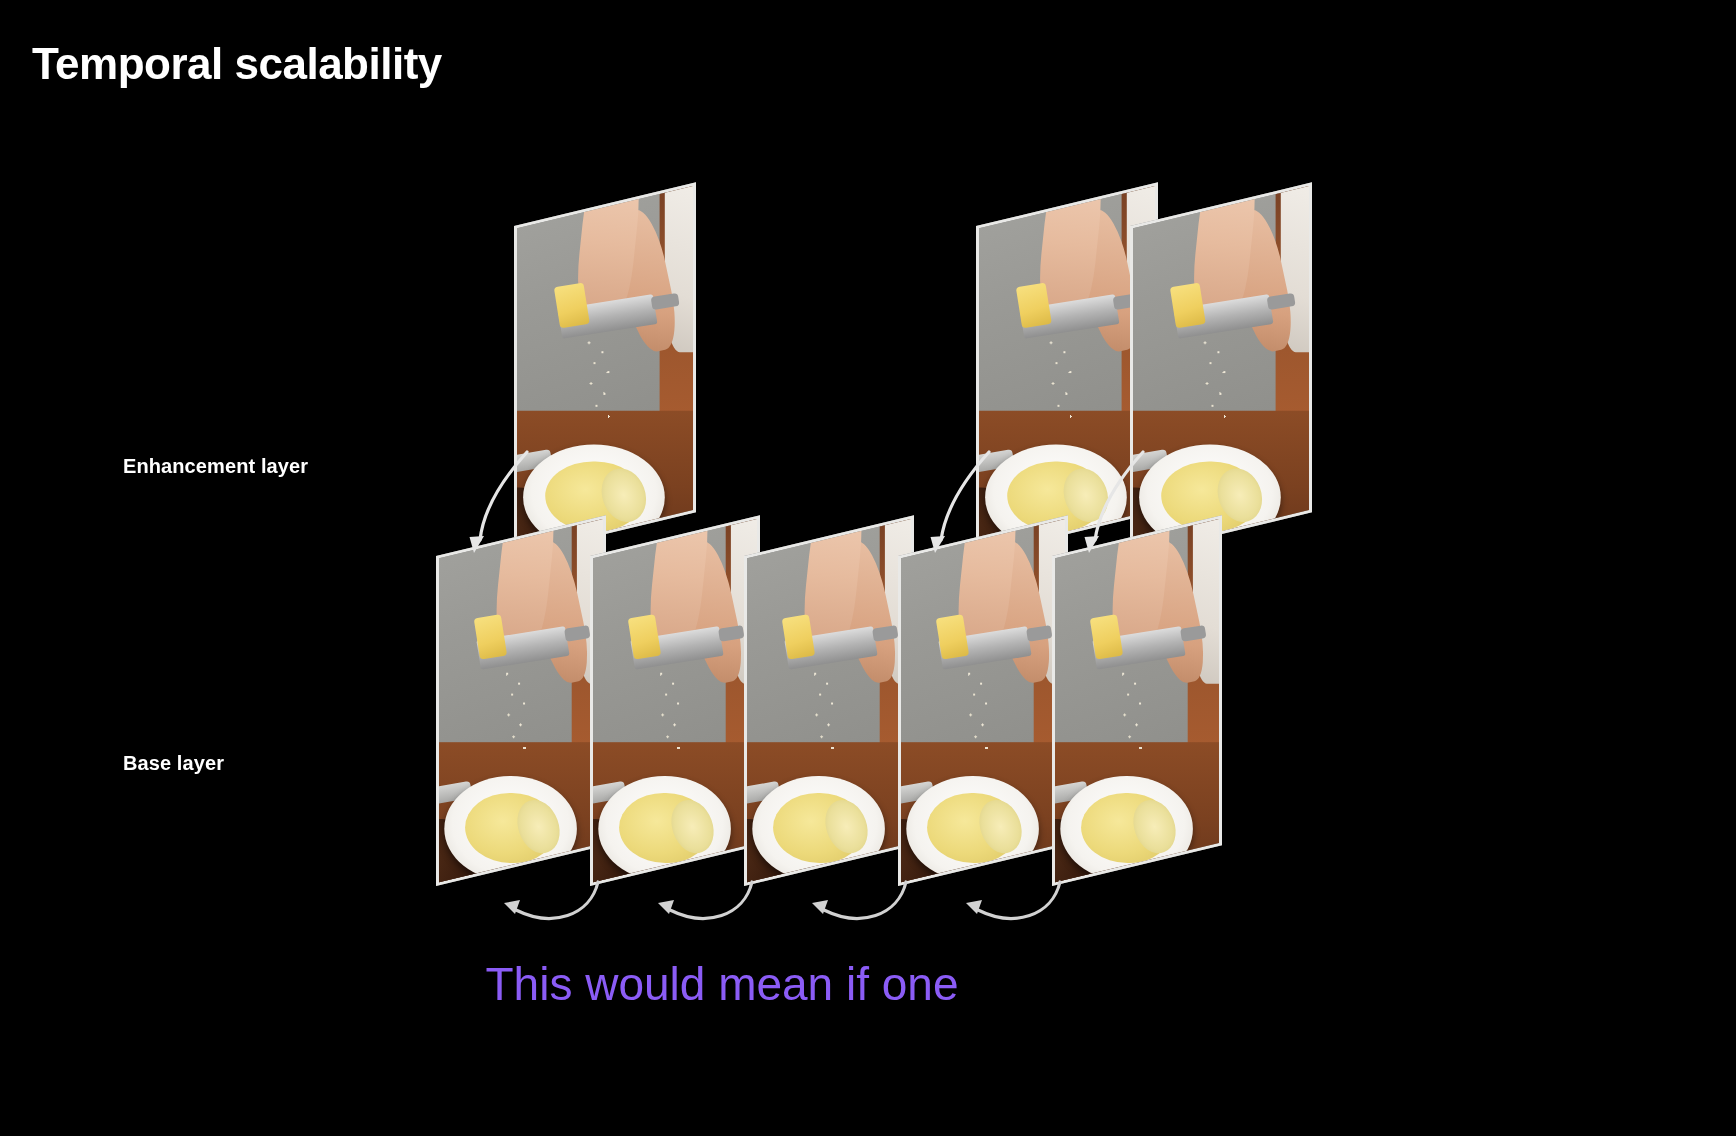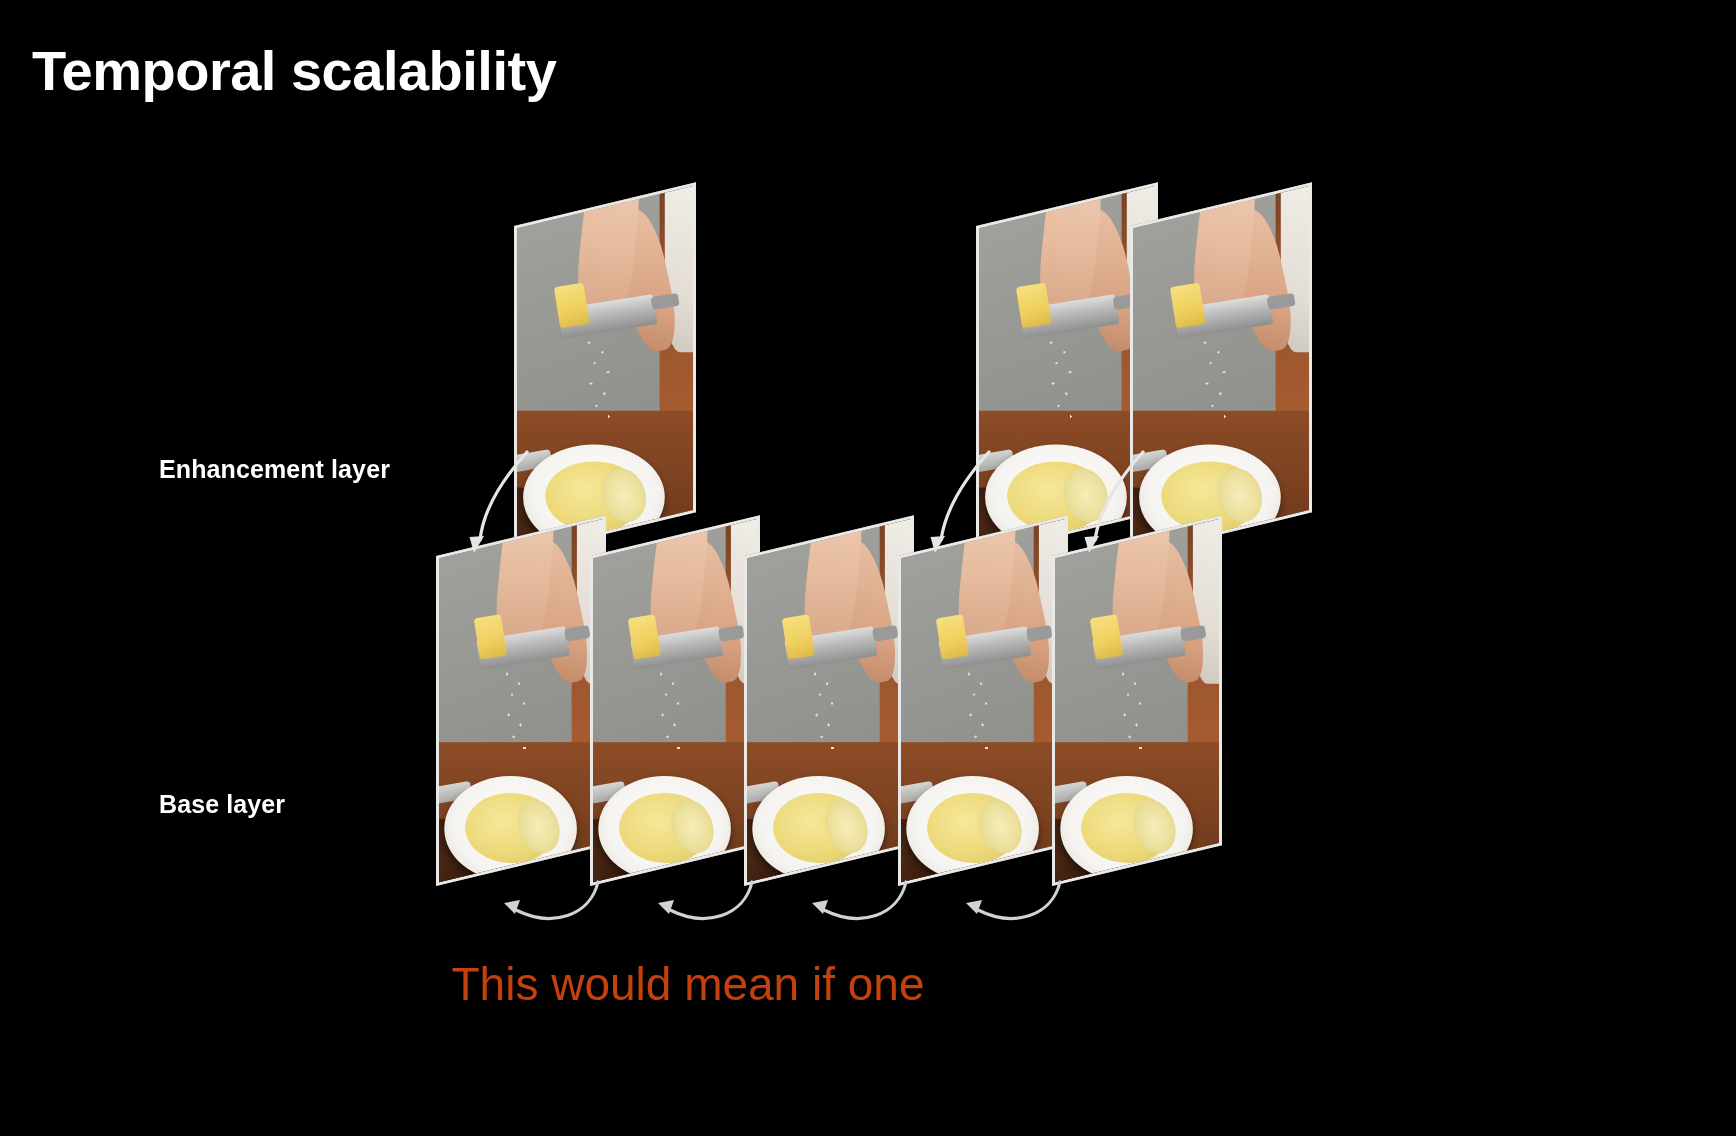--- a/index.html
+++ b/index.html
@@ -22,40 +22,39 @@
     height: 1136px;
     background: #000000;
     overflow: hidden;
   }
 
   
   #slide-title {
     position: absolute;
     left: 32px;
     top: 40px;
-    font-size: 56px;
+    font-size: 44px;
     font-weight: 700;
     color: #ffffff;
     letter-spacing: -0.5px;
     white-space: nowrap;
     line-height: 1.1;
   }
 
   
   .layer-label {
     position: absolute;
-    font-size: 25px;
+    font-size: 20px;
     font-weight: 700;
     color: #ffffff;
     white-space: nowrap;
     letter-spacing: 0.1px;
-    margin-left: 36px;
   }
   #label-enhancement { left: 123px; top: 455px; }
-  #label-base        { left: 123px; top: 790px; }
+  #label-base        { left: 123px; top: 752px; }
 
   
   #frames-stage {
     position: absolute;
     left: 0; top: 0;
     width: 1736px;
     height: 1136px;
     pointer-events: none;
   }
 
@@ -266,24 +265,25 @@
     pointer-events: none;
   }
 
   
   #caption {
     position: absolute;
     left: 0;
     top: 952px;
     width: 1376px;
     text-align: center;
-    color: #c2410c;
+    color: #8b5cf6;
     font-size: 46px;
     font-weight: 400;
     line-height: 1.42;
+    padding-left: 34px;
   }
   #caption div { white-space: nowrap; }
 </style>
 </head>
 <body>
 
 <div id="slide">
 
   <div id="slide-title">Temporal scalability</div>
 

